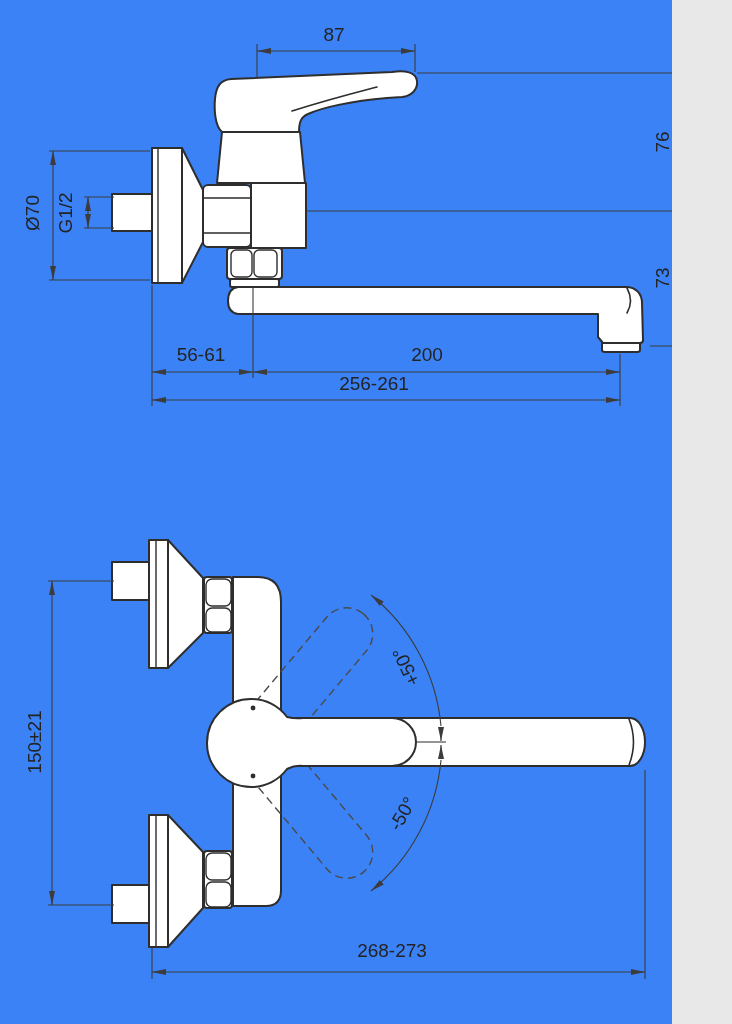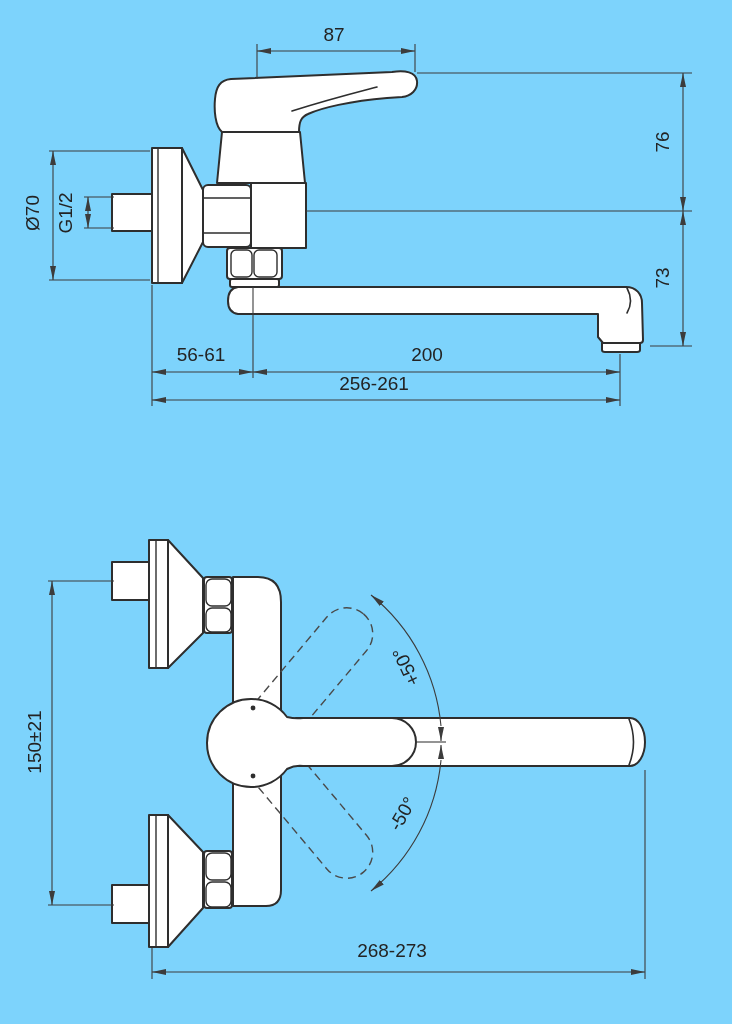--- a/index.html
+++ b/index.html
@@ -1,19 +1,19 @@
 <!DOCTYPE html>
 <html><head>
 <meta charset="utf-8">
 <style>
   html,body{margin:0;padding:0;background:#e8e8e8;}
   .stage{
     position:relative;
-    width:732px;height:1024px;
-    background:#7dd3fc;
+    width:672px;height:1024px;
+    background:#3b82f6;
     font-family:"Liberation Sans", sans-serif;
     overflow:hidden;
     text-align:center;
   }
   svg{position:absolute;left:0;top:0;}
   .outline{fill:#ffffff;stroke:#2e2e2e;stroke-width:2;stroke-linejoin:round;}
   .outline-thin{fill:none;stroke:#2e2e2e;stroke-width:1.4;}
   .detail{fill:none;stroke:#2e2e2e;stroke-width:1.6;stroke-linecap:round;}
   .dashed{fill:none;stroke:#4a4a4a;stroke-width:1.4;stroke-dasharray:8 5;}
   .dim{stroke:#3c3c3c;stroke-width:1.1;fill:none;}

